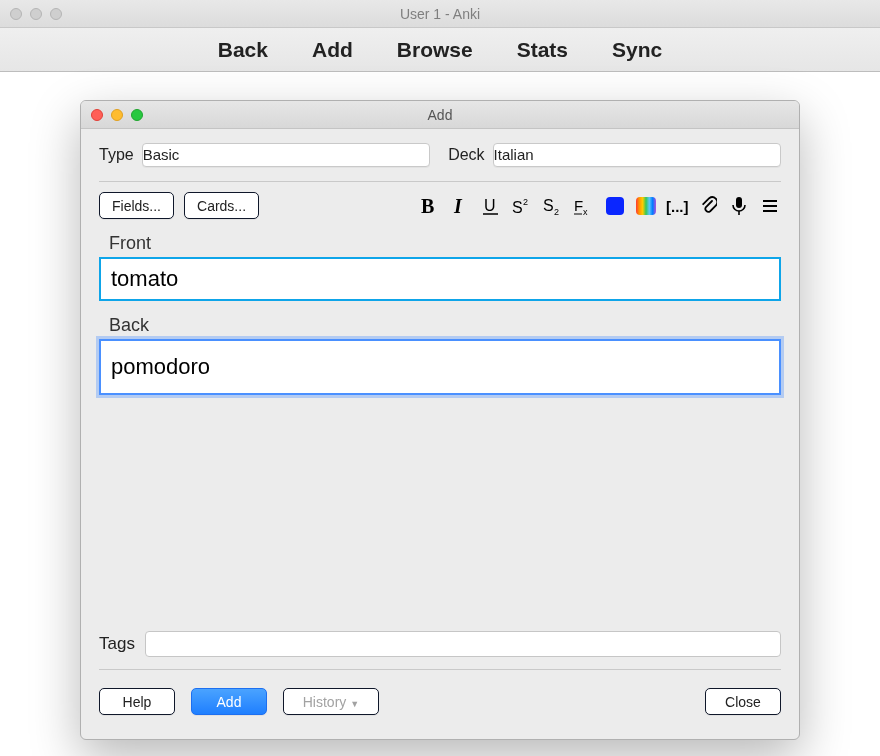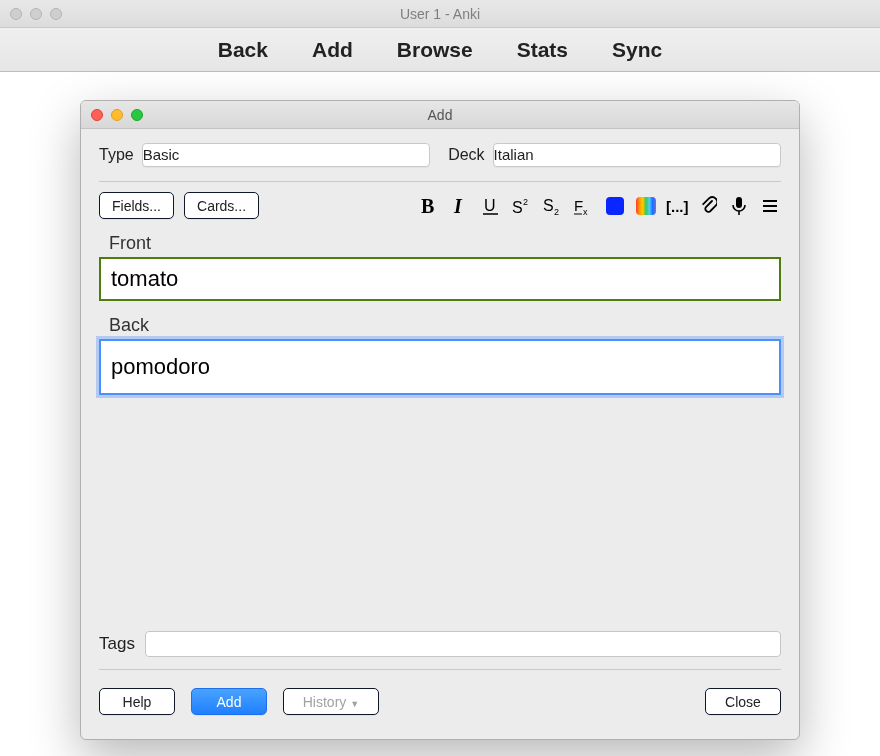--- a/index.html
+++ b/index.html
@@ -116,21 +116,21 @@
       width:20px; height:18px; border-radius:4px;
       background: linear-gradient(90deg,#ff3b30,#ff9500,#ffcc00,#34c759,#5ac8fa,#007aff,#af52de);
     }
     .solidblue { width:18px; height:18px; border-radius:4px; background:#0a26ff; }
     .field-group { margin-top: 14px; }
     .field-label { font-size:18px; color:#333; margin-left:10px; margin-bottom:3px; }
     .field-input {
       width:100%;
       height:44px;
       background:#fff;
-      border:2px solid #4d7c0f;
+      border:2px solid #0ea5e9;
       font-size:22px;
       padding: 4px 10px;
       outline:none;
       font-family: inherit;
     }
     .field-input.focused {
       border: 2px solid #4a90ff;
       box-shadow: 0 0 0 3px rgba(74,144,255,0.35);
       height: 56px;
     }

